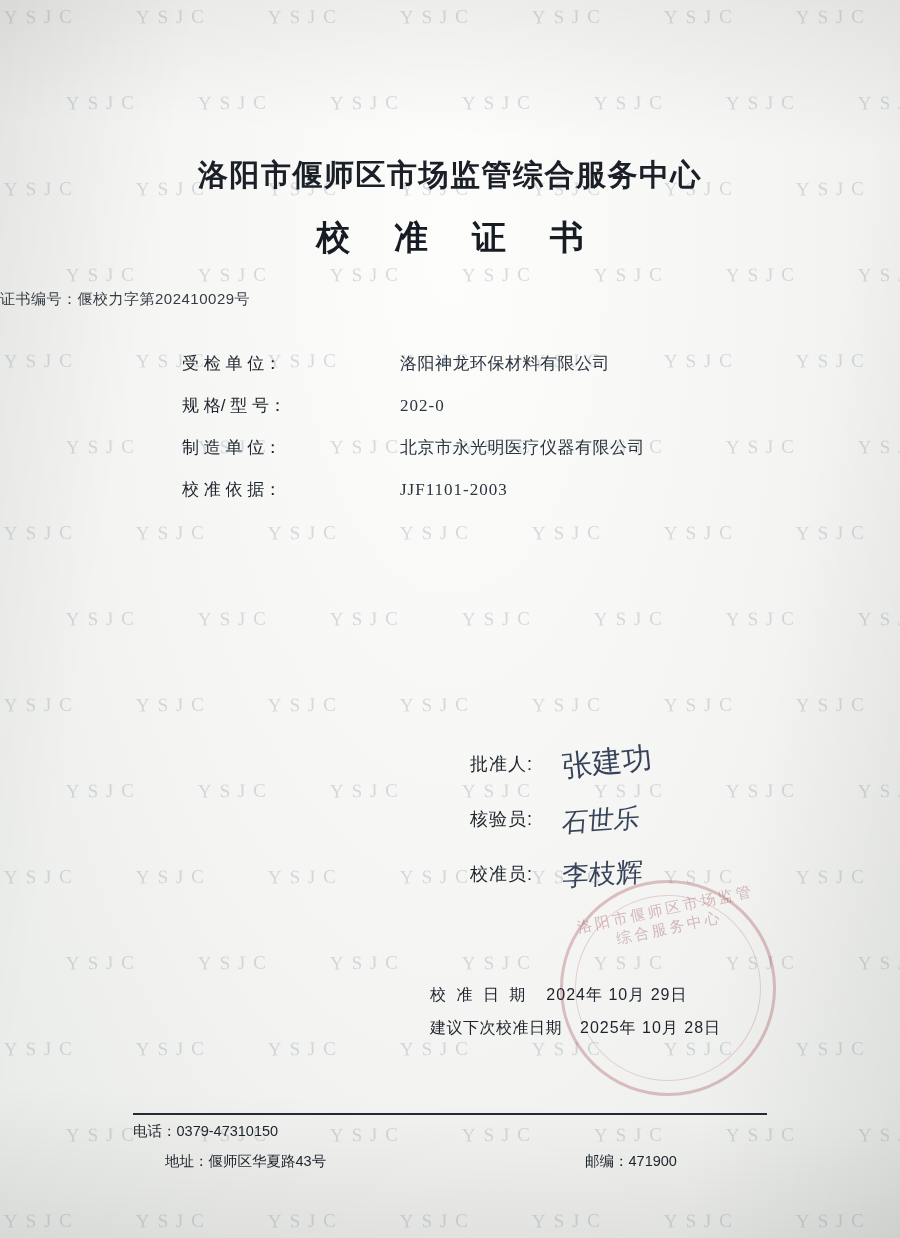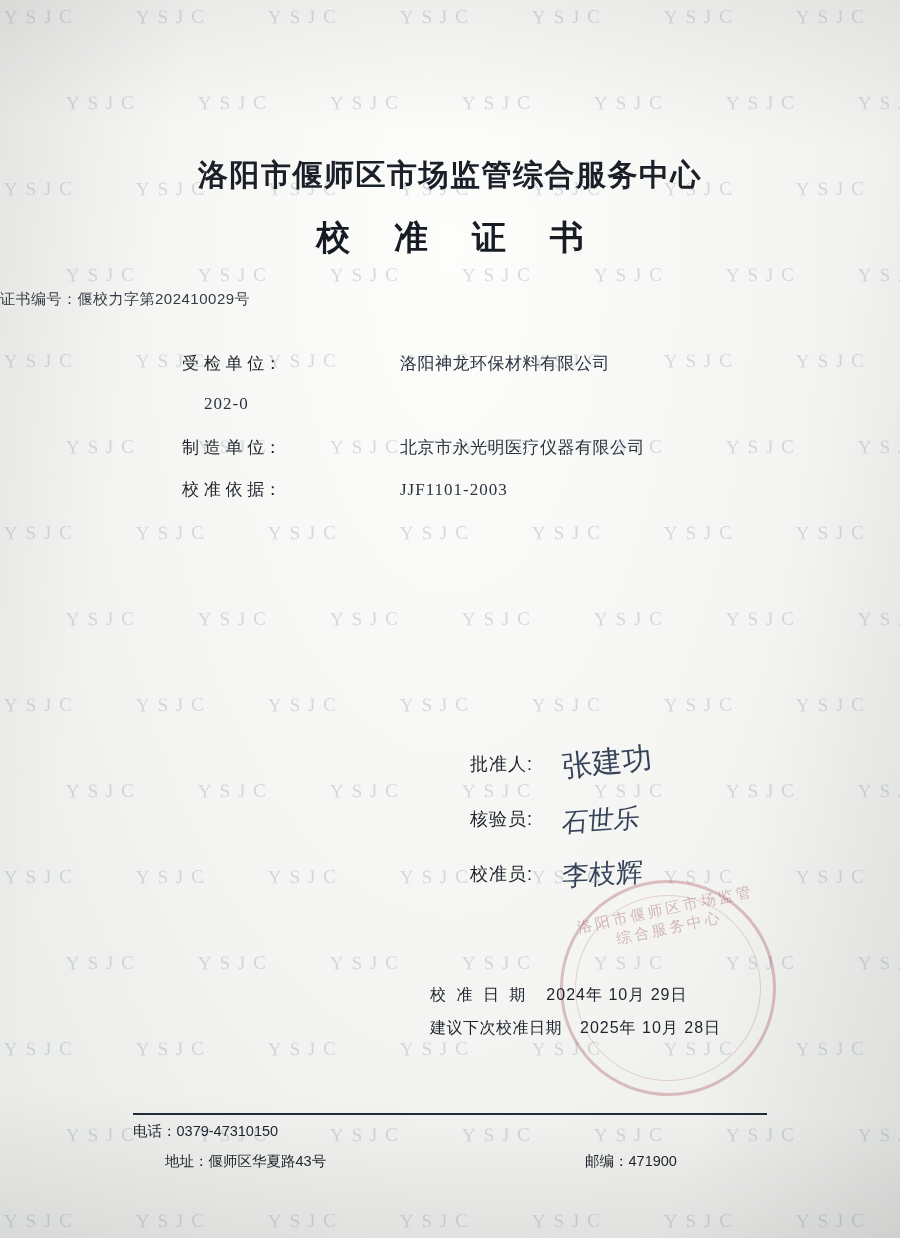--- a/index.html
+++ b/index.html
@@ -377,20 +377,21 @@
     <div class="title-org">洛阳市偃师区市场监管综合服务中心</div>
     <div class="title-main">校 准 证 书</div>
     <div class="cert-no">证书编号：偃校力字第202410029号</div>
 
     <div id="fields">
         <div class="field-row">
           <div class="field-label">受 检 单 位：</div>
           <div class="field-value">洛阳神龙环保材料有限公司</div>
         </div>
         <div class="field-row">
+          <div class="field-label">规 格/ 型 号：</div>
           <div class="field-value mono">202-0</div>
         </div>
         <div class="field-row">
           <div class="field-label">制 造 单 位：</div>
           <div class="field-value">北京市永光明医疗仪器有限公司</div>
         </div>
         <div class="field-row">
           <div class="field-label">校 准 依 据：</div>
           <div class="field-value mono">JJF1101-2003</div>
         </div>

